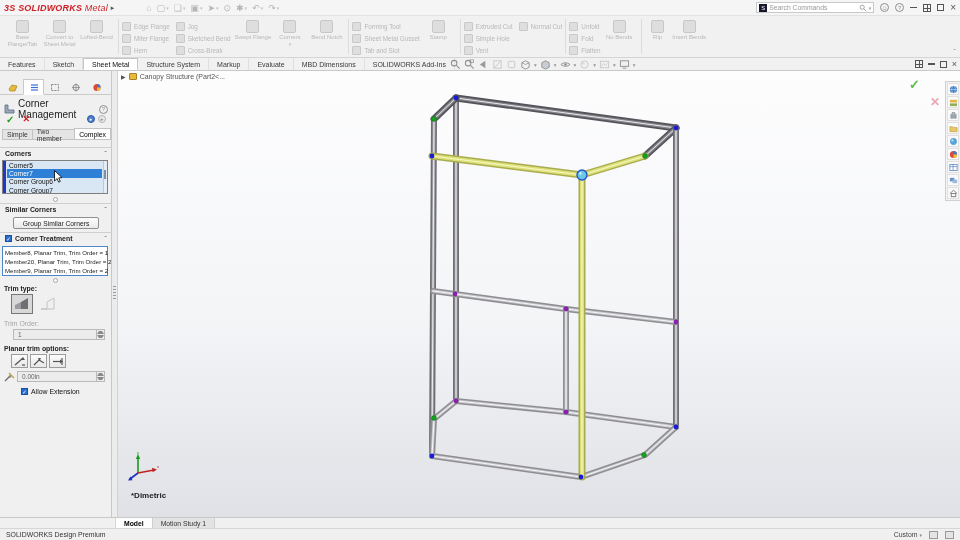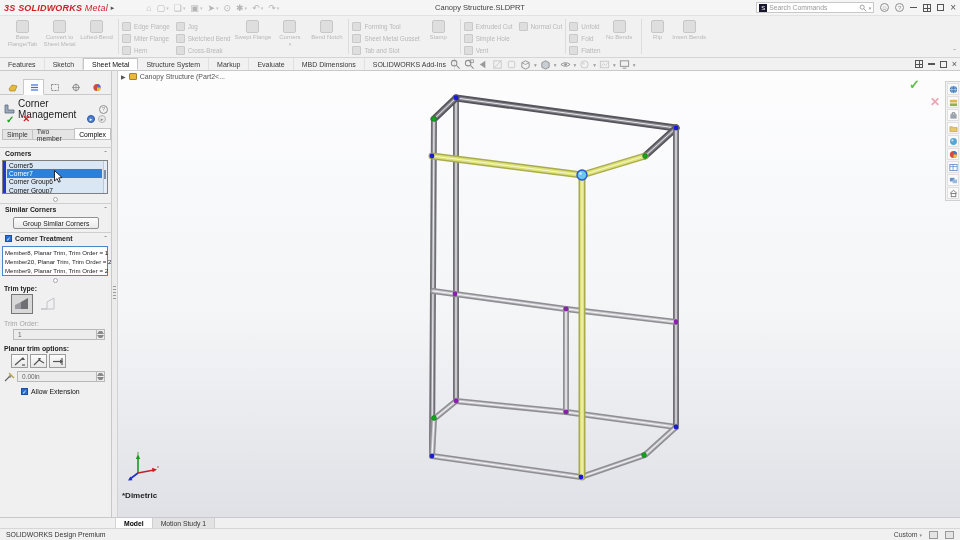--- a/index.html
+++ b/index.html
@@ -104,21 +104,21 @@
   .cursor{position:absolute;left:54px;top:99px;z-index:5;}
 
   
   .breadcrumb{position:absolute;left:3px;top:2px;display:flex;align-items:center;gap:3px;color:#555;font-size:7px;}
   .bc-arrow{color:#555;font-size:6px;}
   .part-ico{width:8px;height:7px;background:#e8b93c;border:1px solid #a8821f;border-radius:1px;}
   .confirm-check{position:absolute;right:40px;top:6px;color:#5fbf4a;font-weight:bold;font-size:13px;}
   .confirm-x{position:absolute;right:20px;top:24px;color:#eba6b4;font-weight:bold;font-size:12px;}
   .taskpane{position:absolute;right:0;top:10px;width:15px;padding:1px;background:#f3f3f3;border:1px solid #d0d0d0;border-right:none;display:flex;flex-direction:column;gap:1px;}
   .tp-ic{width:12px;height:12px;display:flex;align-items:center;justify-content:center;background:#fafafa;border:1px solid #e0e0e0;}
-  .orient-label{position:absolute;left:4px;bottom:17px;font-weight:bold;font-size:8px;color:#222;}
+  .orient-label{position:absolute;left:13px;bottom:17px;font-weight:bold;font-size:8px;color:#222;}
   .triad{position:absolute;left:8px;bottom:32px;}
 
   
   .modeltabs{height:11px;flex:0 0 11px;background:#f0f0f0;border-top:1px solid #c9c9c9;display:flex;align-items:stretch;font-size:6.8px;}
   .mt-lead{width:116px;border-right:1px solid #d5d5d5;}
   .ftab{padding:0 8px;display:flex;align-items:center;border-right:1px solid #cfcfcf;color:#333;background:#e3e3e3;}
   .ftab.active{background:#fdfdfd;font-weight:bold;color:#000;}
   .statusbar{height:12px;flex:0 0 12px;background:#f0f0f0;border-top:1px solid #d6d6d6;display:flex;align-items:center;padding:0 6px;font-size:6.9px;color:#333;}
   .sb-right{margin-left:auto;display:flex;align-items:center;gap:7px;color:#444;}
   .sb-ic{width:9px;height:8px;border:1px solid #9a9a9a;background:#e4e4e4;}
@@ -142,21 +142,20 @@
       <span class="qi">⌂</span>
       <span class="qi">▢<span class="car">▾</span></span>
       <span class="qi">❏<span class="car">▾</span></span>
       <span class="qi">▣<span class="car">▾</span></span>
       <span class="qi">➤<span class="car">▾</span></span>
       <span class="qi">⊙</span>
       <span class="qi">✱<span class="car">▾</span></span>
       <span class="qi">↶<span class="car">▾</span></span>
       <span class="qi">↷<span class="car">▾</span></span>
     </span>
-    <span class="doc-title">Canopy Structure.SLDPRT</span>
     <span class="tb-right">
       <span class="searchbox">
         <span class="sw-mini">S</span>
         <span class="search-ph">Search Commands</span>
         <svg width="8" height="8" viewBox="0 0 10 10">
             <circle cx="4" cy="4" r="2.6" fill="none" stroke="#8f8f8f" stroke-width="1"></circle>
             <line x1="6" y1="6" x2="9" y2="9" stroke="#8f8f8f" stroke-width="1"></line>
           </svg>
         <span class="car" style="font-size:5px;color:#9a9a9a;">▾</span>
       </span>

